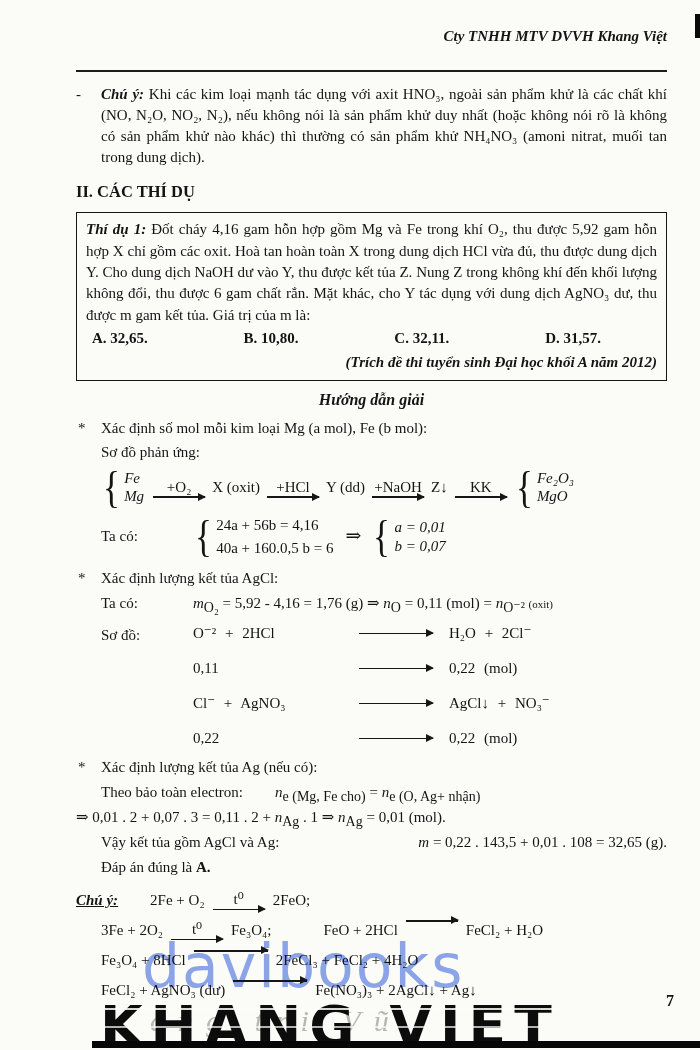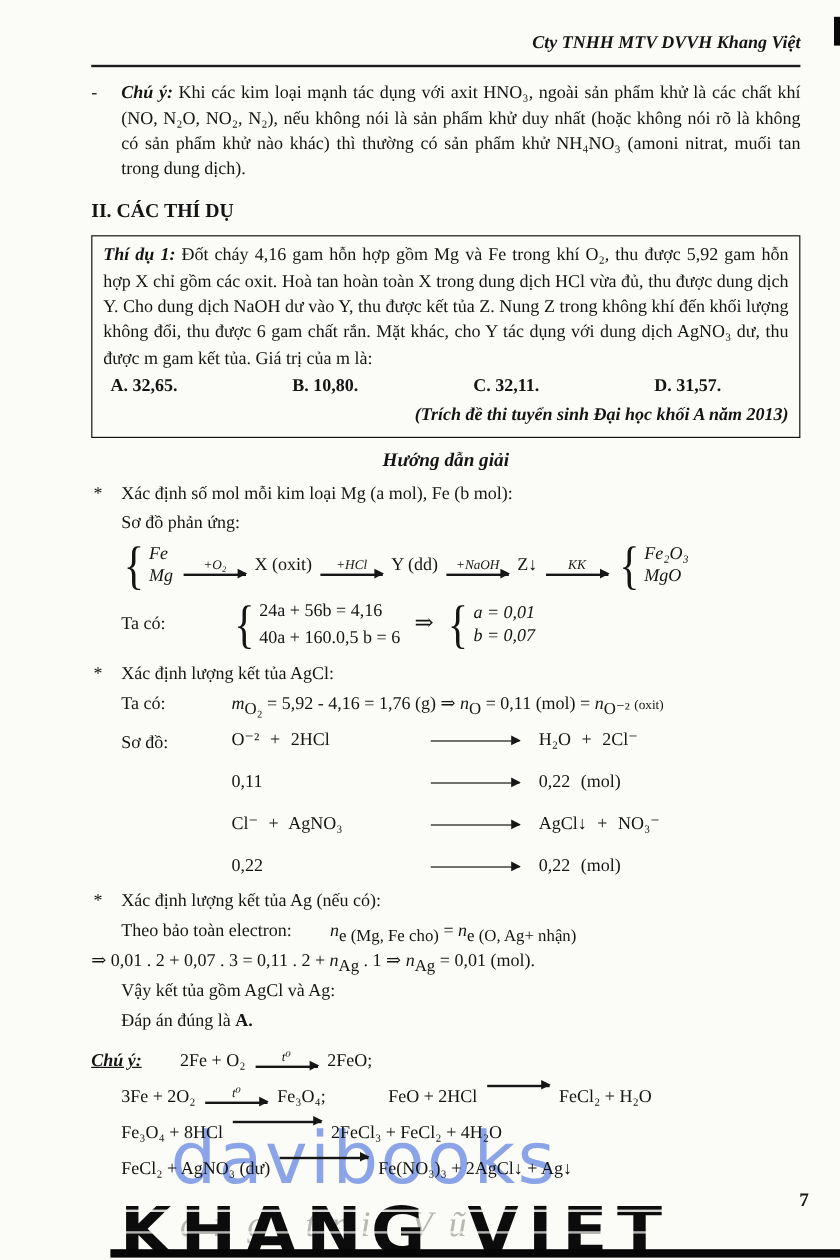--- a/index.html
+++ b/index.html
@@ -12,21 +12,21 @@
   }
   .page{position:absolute;inset:0;padding:26px 33px 0 76px;z-index:2;}
   .bi{font-weight:bold;font-style:italic;}
   .it{font-style:italic;}
   .ul{text-decoration:underline;}
   .just{text-align:justify;}
   sub{font-size:14px;line-height:0;}
   .small{font-size:11px;}
 
   .hdr{text-align:right;font-weight:bold;font-style:italic;font-size:15px;
-       padding-bottom:7px;border-bottom:2.4px solid #1c1c1c;margin-bottom:12px;}
+       padding-bottom:23px;border-bottom:2.4px solid #1c1c1c;margin-bottom:12px;}
 
   .note{display:flex;}
   .note .dash{width:25px;flex:none;}
 
   .sec-title{font-size:16.5px;font-weight:bold;margin:12px 0 9px;}
 
   .ex-box{border:1.7px solid #151515;padding:6px 9px 7px;line-height:1.43;}
   .opts{display:flex;justify-content:space-between;padding:2px 56px 1px 6px;font-weight:bold;}
   .src{text-align:right;font-weight:bold;font-style:italic;margin-top:1px;}
 
@@ -34,21 +34,21 @@
 
   .star-line{display:flex;margin:4px 0 3px;}
   .star{width:25px;flex:none;padding-left:2px;}
   .ind{margin-left:25px;margin-top:2px;}
 
   .scheme{display:flex;align-items:center;margin:5px 0 7px 25px;}
   .brace{font-size:44px;font-weight:300;line-height:.9;transform:scaleX(.8);}
   .stack{display:inline-flex;flex-direction:column;line-height:1.25;margin:0 2px;}
   .stack span{display:block;}
   .arr{display:inline-flex;flex-direction:column;align-items:center;margin:0 7px;position:relative;top:1px;}
-  .arr .lab{font-size:11px;font-style:italic;line-height:1.1;margin-bottom:1px;min-height:12px;}
+  .arr .lab{font-size:15px;line-height:1.1;margin-bottom:1px;min-height:12px;}
   .arr.plain{top:0;}
   .shaft{width:52px;height:1.4px;background:#161616;position:relative;display:block;}
   .shaft::after{content:"";position:absolute;right:-1px;top:-3.8px;width:0;height:0;
     border-left:8px solid #161616;border-top:4.3px solid transparent;border-bottom:4.3px solid transparent;}
   .shaft.long{width:74px;}
 
   .system{display:flex;align-items:center;margin:5px 0 9px 25px;}
   .syslab{width:92px;flex:none;}
   .eqs{line-height:1.5;font-style:normal;}
   .imp{font-size:19px;margin:0 10px;}
@@ -106,21 +106,21 @@
 
   <section class="ex-box">
     <p class="just"><span class="bi">Thí dụ 1:</span>
       <span>Đốt cháy 4,16 gam hỗn hợp gồm Mg và Fe trong khí O₂, thu được 5,92 gam hỗn hợp X chỉ gồm các oxit. Hoà tan hoàn toàn X trong dung dịch HCl vừa đủ, thu được dung dịch Y. Cho dung dịch NaOH dư vào Y, thu được kết tủa Z. Nung Z trong không khí đến khối lượng không đổi, thu được 6 gam chất rắn. Mặt khác, cho Y tác dụng với dung dịch AgNO₃ dư, thu được m gam kết tủa. Giá trị của m là:</span></p>
     <div class="opts">
       <span>A. 32,65.</span>
       <span>B. 10,80.</span>
       <span>C. 32,11.</span>
       <span>D. 31,57.</span>
     </div>
-    <p class="src">(Trích đề thi tuyển sinh Đại học khối A năm 2013)</p>
+    <p class="src">(Trích đề thi tuyển sinh Đại học khối A năm 2012)</p>
   </section>
 
   <p class="sol-title bi">Hướng dẫn giải</p>
 
   <div class="star-line">
     <span class="star">*</span>
     <span>Xác định số mol mỗi kim loại Mg (a mol), Fe (b mol):</span>
   </div>
   <p class="ind">Sơ đồ phản ứng:</p>
 
@@ -228,20 +228,22 @@
   </div>
 
   <p class="calc"><span>⇒ 0,01 . 2 + 0,07 . 3 = 0,11 . 2 +</span>
     <span class="it">n</span><sub>Ag</sub>
     <span>. 1 ⇒</span>
     <span class="it">n</span><sub>Ag</sub>
     <span>= 0,01 (mol).</span></p>
 
   <div class="formula-line between">
     <span>Vậy kết tủa gồm AgCl và Ag:</span>
+    <span class="frm"><span class="it">m</span>
+      <span>= 0,22 . 143,5 + 0,01 . 108 = 32,65 (g).</span></span>
   </div>
 
   <p class="ind"><span>Đáp án đúng là</span>
     <b>A.</b></p>
 
   <div class="remark-l1">
     <span class="bi ul">Chú ý:</span>
     <span class="rxn">
       <span>2Fe + O₂</span>
       <span class="arr">

